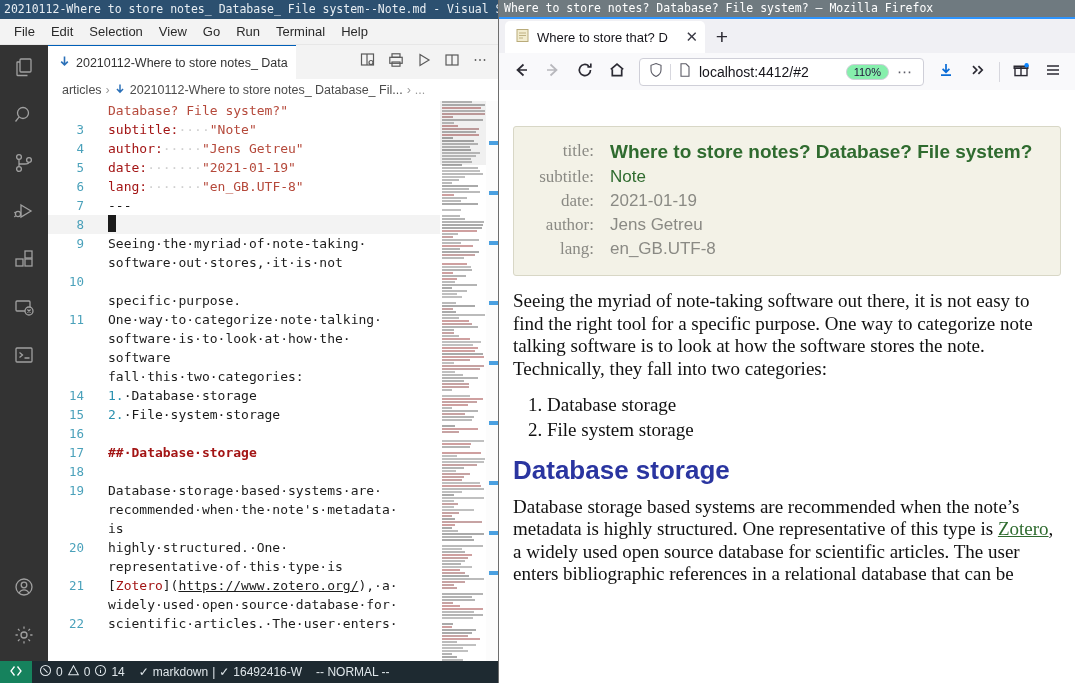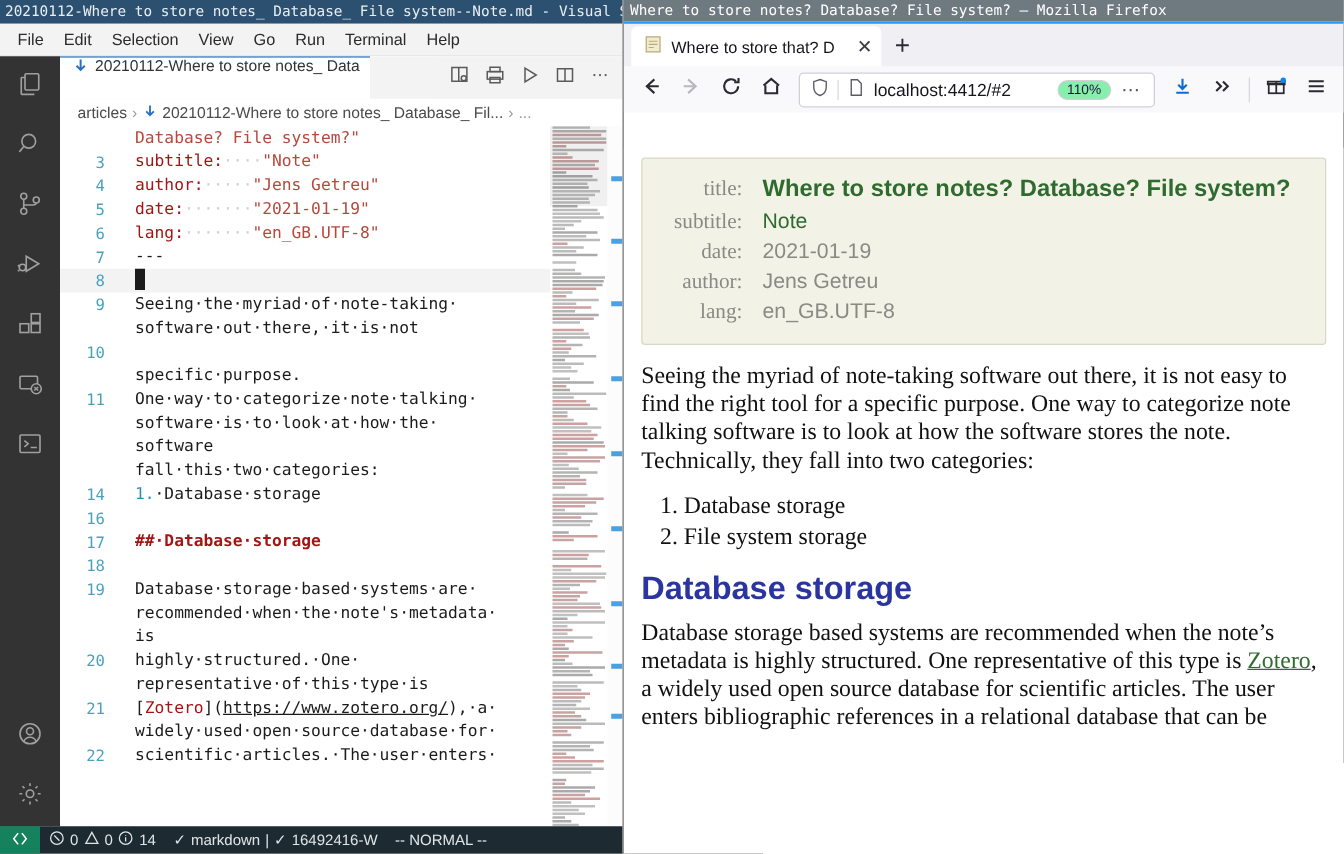--- a/index.html
+++ b/index.html
@@ -35,21 +35,21 @@
     align-items: center; flex: 0 0 48px; position: relative;
   }
   .ab-icon { width: 48px; height: 48px; display: flex; align-items: center; justify-content: center; }
   .ab-icon svg { stroke: #a0a0a0; fill: none; stroke-width: 1.3; }
   .ab-spacer { flex: 1 1 auto; }
 
   .editor-area { flex: 1 1 auto; position: relative; background: #ffffff; overflow: hidden; }
 
   .tabs-row { height: 34px; background: #f3f3f3; display: flex; align-items: stretch; position: relative; }
   .tab {
-    display: flex; gap: 5px; padding: 0 8px 0 10px;
+    display: flex; align-items: center; gap: 5px; padding: 0 8px 0 10px;
     background: #ffffff; border-top: 1px solid #005fb8; font-size: 12.5px; color: #333;
     max-width: 270px; white-space: nowrap; overflow: hidden;
   }
   .tab-label { overflow: hidden; text-overflow: clip; }
   .tab-actions { margin-left: auto; display: flex; align-items: center; gap: 12px; padding: 0 12px; background: #f3f3f3; }
   .tab-actions svg { stroke: #5a5a5a; fill: none; stroke-width: 1.2; }
 
   .breadcrumbs {
     height: 22px; background: #ffffff; display: flex; align-items: center; gap: 4px;
     font-size: 12.5px; color: #4b4b4b; padding-left: 14px; white-space: nowrap; overflow: hidden;
@@ -310,28 +310,29 @@
         <div class="code-wrap">
           <div class="code-inner" id="code-lines">
               <div class="cl"><span class="gutter blank">·</span><span class="ctext"><span class="k-str">Database? File system?"</span></span></div>
               <div class="cl"><span class="gutter">3</span><span class="ctext"><span class="k-key">subtitle:</span><span class="ws">····</span><span class="k-str">"Note"</span></span></div>
               <div class="cl"><span class="gutter">4</span><span class="ctext"><span class="k-key">author:</span><span class="ws">·····</span><span class="k-str">"Jens Getreu"</span></span></div>
               <div class="cl"><span class="gutter">5</span><span class="ctext"><span class="k-key">date:</span><span class="ws">·······</span><span class="k-str">"2021-01-19"</span></span></div>
               <div class="cl"><span class="gutter">6</span><span class="ctext"><span class="k-key">lang:</span><span class="ws">·······</span><span class="k-str">"en_GB.UTF-8"</span></span></div>
               <div class="cl"><span class="gutter">7</span><span class="ctext"><span class="k-dash">---</span></span></div>
               <div class="cl hl"><span class="gutter">8</span><span class="ctext"><span class="caret"></span></span></div>
               <div class="cl"><span class="gutter">9</span><span class="ctext"><span>Seeing·the·myriad·of·note-taking·</span></span></div>
-              <div class="cl"><span class="gutter blank">·</span><span class="ctext"><span>software·out·there,·it·is·not</span></span></div>
+              <div class="cl"><span class="gutter blank">·</span><span class="ctext"><span>software·out·stores,·it·is·not</span></span></div>
               <div class="cl"><span class="gutter">10</span></div>
               <div class="cl"><span class="gutter blank">·</span><span class="ctext"><span>specific·purpose.</span></span></div>
               <div class="cl"><span class="gutter">11</span><span class="ctext"><span>One·way·to·categorize·note·talking·</span></span></div>
               <div class="cl"><span class="gutter blank">·</span><span class="ctext"><span>software·is·to·look·at·how·the·</span></span></div>
               <div class="cl"><span class="gutter blank">·</span><span class="ctext"><span>software</span></span></div>
               <div class="cl"><span class="gutter blank">·</span><span class="ctext"><span>fall·this·two·categories:</span></span></div>
               <div class="cl"><span class="gutter">14</span><span class="ctext"><span class="k-num">1.</span><span>·Database·storage</span></span></div>
+              <div class="cl"><span class="gutter">15</span><span class="ctext"><span class="k-num">2.</span><span>·File·system·storage</span></span></div>
               <div class="cl"><span class="gutter">16</span><span class="ctext"></span></div>
               <div class="cl"><span class="gutter">17</span><span class="ctext"><span class="k-head">##·Database·storage</span></span></div>
               <div class="cl"><span class="gutter">18</span><span class="ctext"></span></div>
               <div class="cl"><span class="gutter">19</span><span class="ctext"><span>Database·storage·based·systems·are·</span></span></div>
               <div class="cl"><span class="gutter blank">·</span><span class="ctext"><span>recommended·when·the·note's·metadata·</span></span></div>
               <div class="cl"><span class="gutter blank">·</span><span class="ctext"><span>is</span></span></div>
               <div class="cl"><span class="gutter">20</span><span class="ctext"><span>highly·structured.·One·</span></span></div>
               <div class="cl"><span class="gutter blank">·</span><span class="ctext"><span>representative·of·this·type·is</span></span></div>
               <div class="cl"><span class="gutter">21</span><span class="ctext"><span>[</span><span class="k-link">Zotero</span><span>](</span><span class="k-url">https://www.zotero.org/</span><span>),·a·</span></span></div>
               <div class="cl"><span class="gutter blank">·</span><span class="ctext"><span>widely·used·open·source·database·for·</span></span></div>

